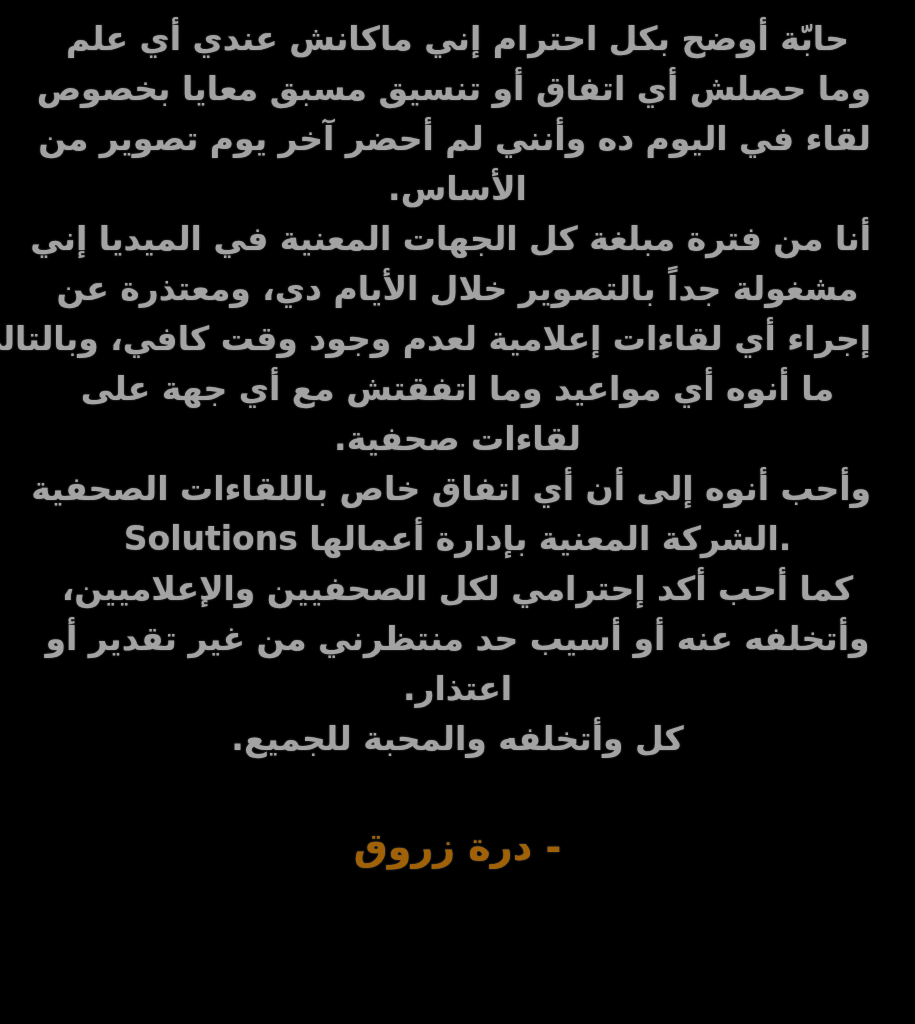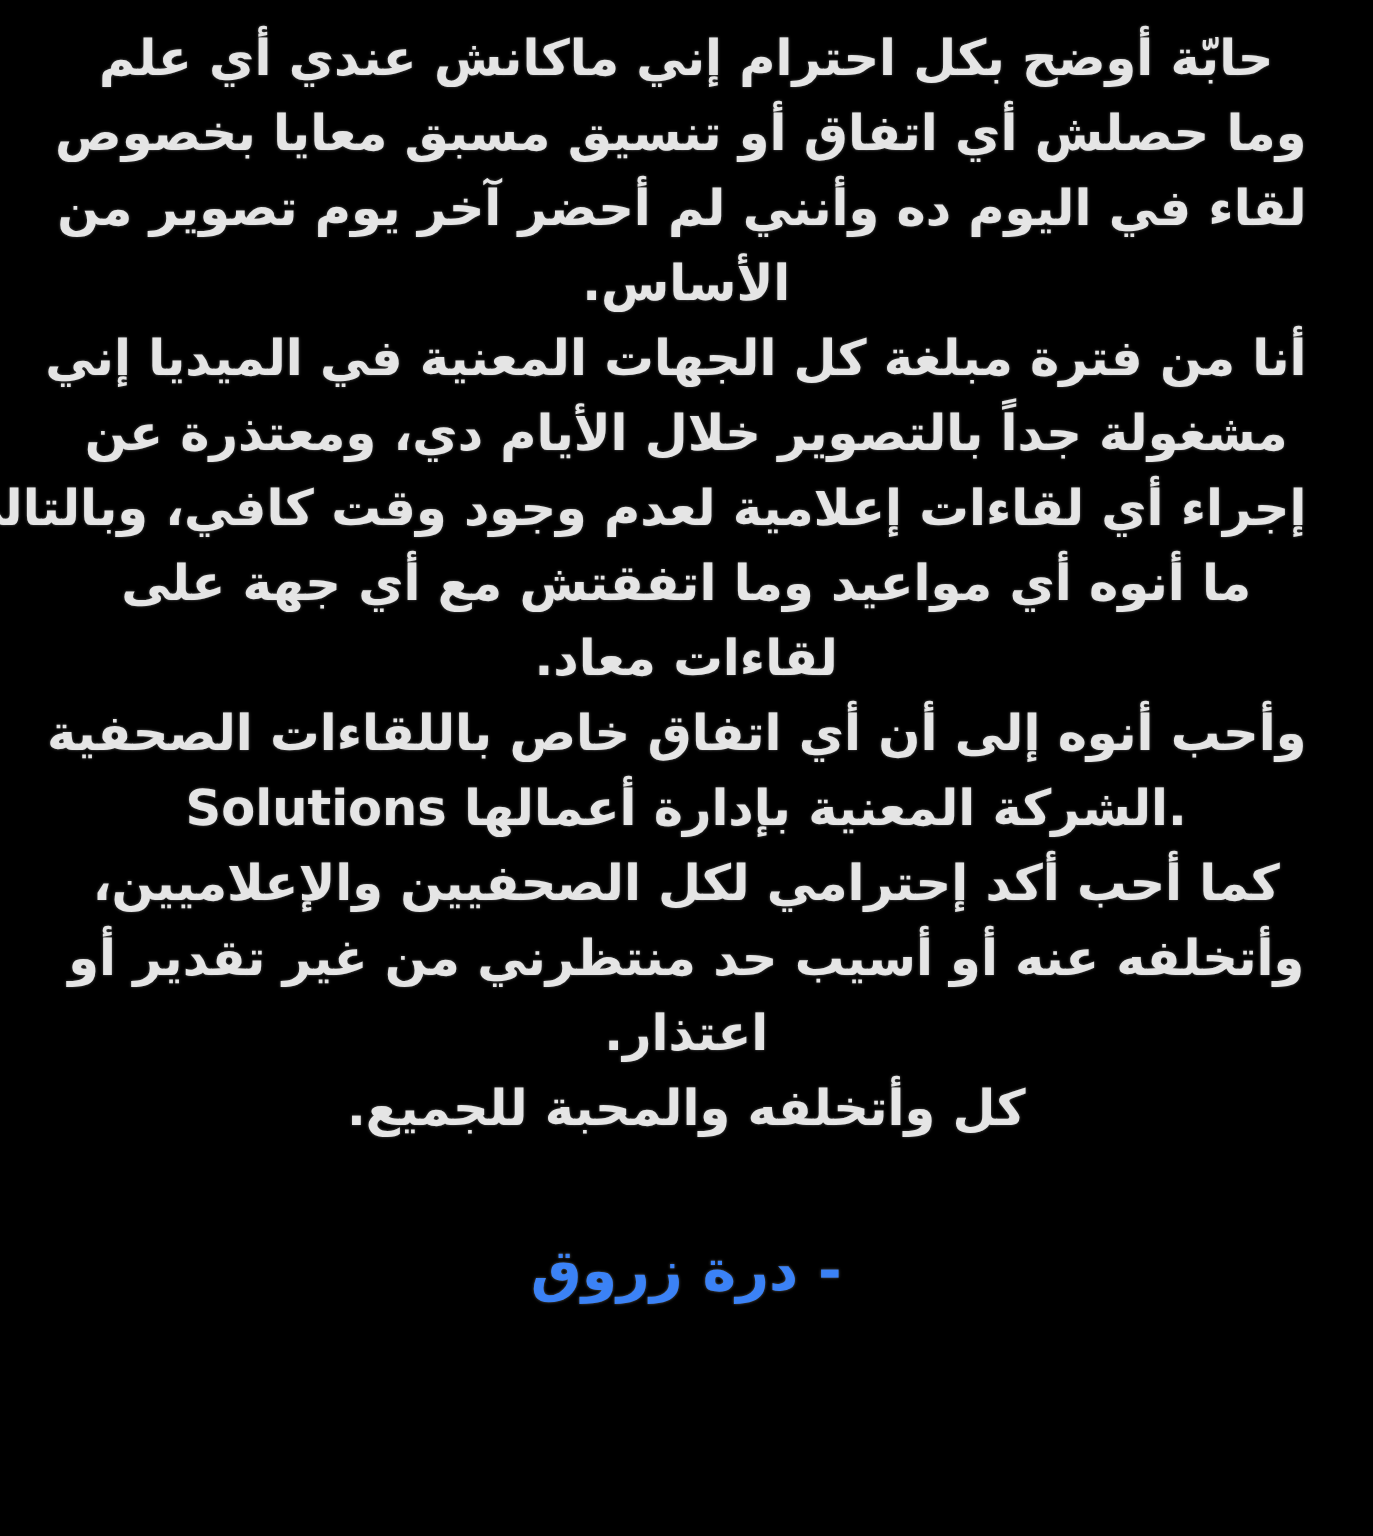--- a/index.html
+++ b/index.html
@@ -15,32 +15,32 @@
   }
   .statement-card {
     box-sizing: border-box;
     width: 915px;
     height: 1024px;
     background: #000000;
     padding: 14px 44px 0 44px;
     direction: rtl;
   }
   .statement-line {
-    color: #e5e5e5;
+    color: #a3a3a3;
     font-size: 33px;
     font-weight: bold;
     line-height: 50px;
     text-align: center;
     direction: rtl;
     unicode-bidi: plaintext;
     white-space: nowrap;
     text-shadow: 0 0 2px rgba(255,255,255,0.35);
   }
   .statement-signature {
-    color: #3b82f6;
+    color: #a16207;
     font-size: 38px;
     font-weight: bold;
     line-height: 50px;
     text-align: center;
     direction: rtl;
     margin-top: 58px;
     text-shadow: 0 0 2px rgba(255,255,255,0.35);
   }
 </style>
 </head>
@@ -48,21 +48,21 @@
 
 <div class="statement-card">
   <div class="statement-line">حابّة أوضح بكل احترام إني ماكانش عندي أي علم</div>
   <div class="statement-line">وما حصلش أي اتفاق أو تنسيق مسبق معايا بخصوص</div>
   <div class="statement-line">لقاء في اليوم ده وأنني لم أحضر آخر يوم تصوير من</div>
   <div class="statement-line">الأساس.</div>
   <div class="statement-line">أنا من فترة مبلغة كل الجهات المعنية في الميديا إني</div>
   <div class="statement-line">مشغولة جداً بالتصوير خلال الأيام دي، ومعتذرة عن</div>
   <div class="statement-line">إجراء أي لقاءات إعلامية لعدم وجود وقت كافي، وبالتالي</div>
   <div class="statement-line">ما أنوه أي مواعيد وما اتفقتش مع أي جهة على</div>
-  <div class="statement-line">لقاءات معاد.</div>
+  <div class="statement-line">لقاءات صحفية.</div>
   <div class="statement-line">وأحب أنوه إلى أن أي اتفاق خاص باللقاءات الصحفية</div>
   <div class="statement-line">Solutions الشركة المعنية بإدارة أعمالها.</div>
   <div class="statement-line">كما أحب أكد إحترامي لكل الصحفيين والإعلاميين،</div>
   <div class="statement-line">وأتخلفه عنه أو أسيب حد منتظرني من غير تقدير أو</div>
   <div class="statement-line">اعتذار.</div>
   <div class="statement-line">كل وأتخلفه والمحبة للجميع.</div>
   <div class="statement-signature">- درة زروق</div>
 </div>
 
 </body></html>

